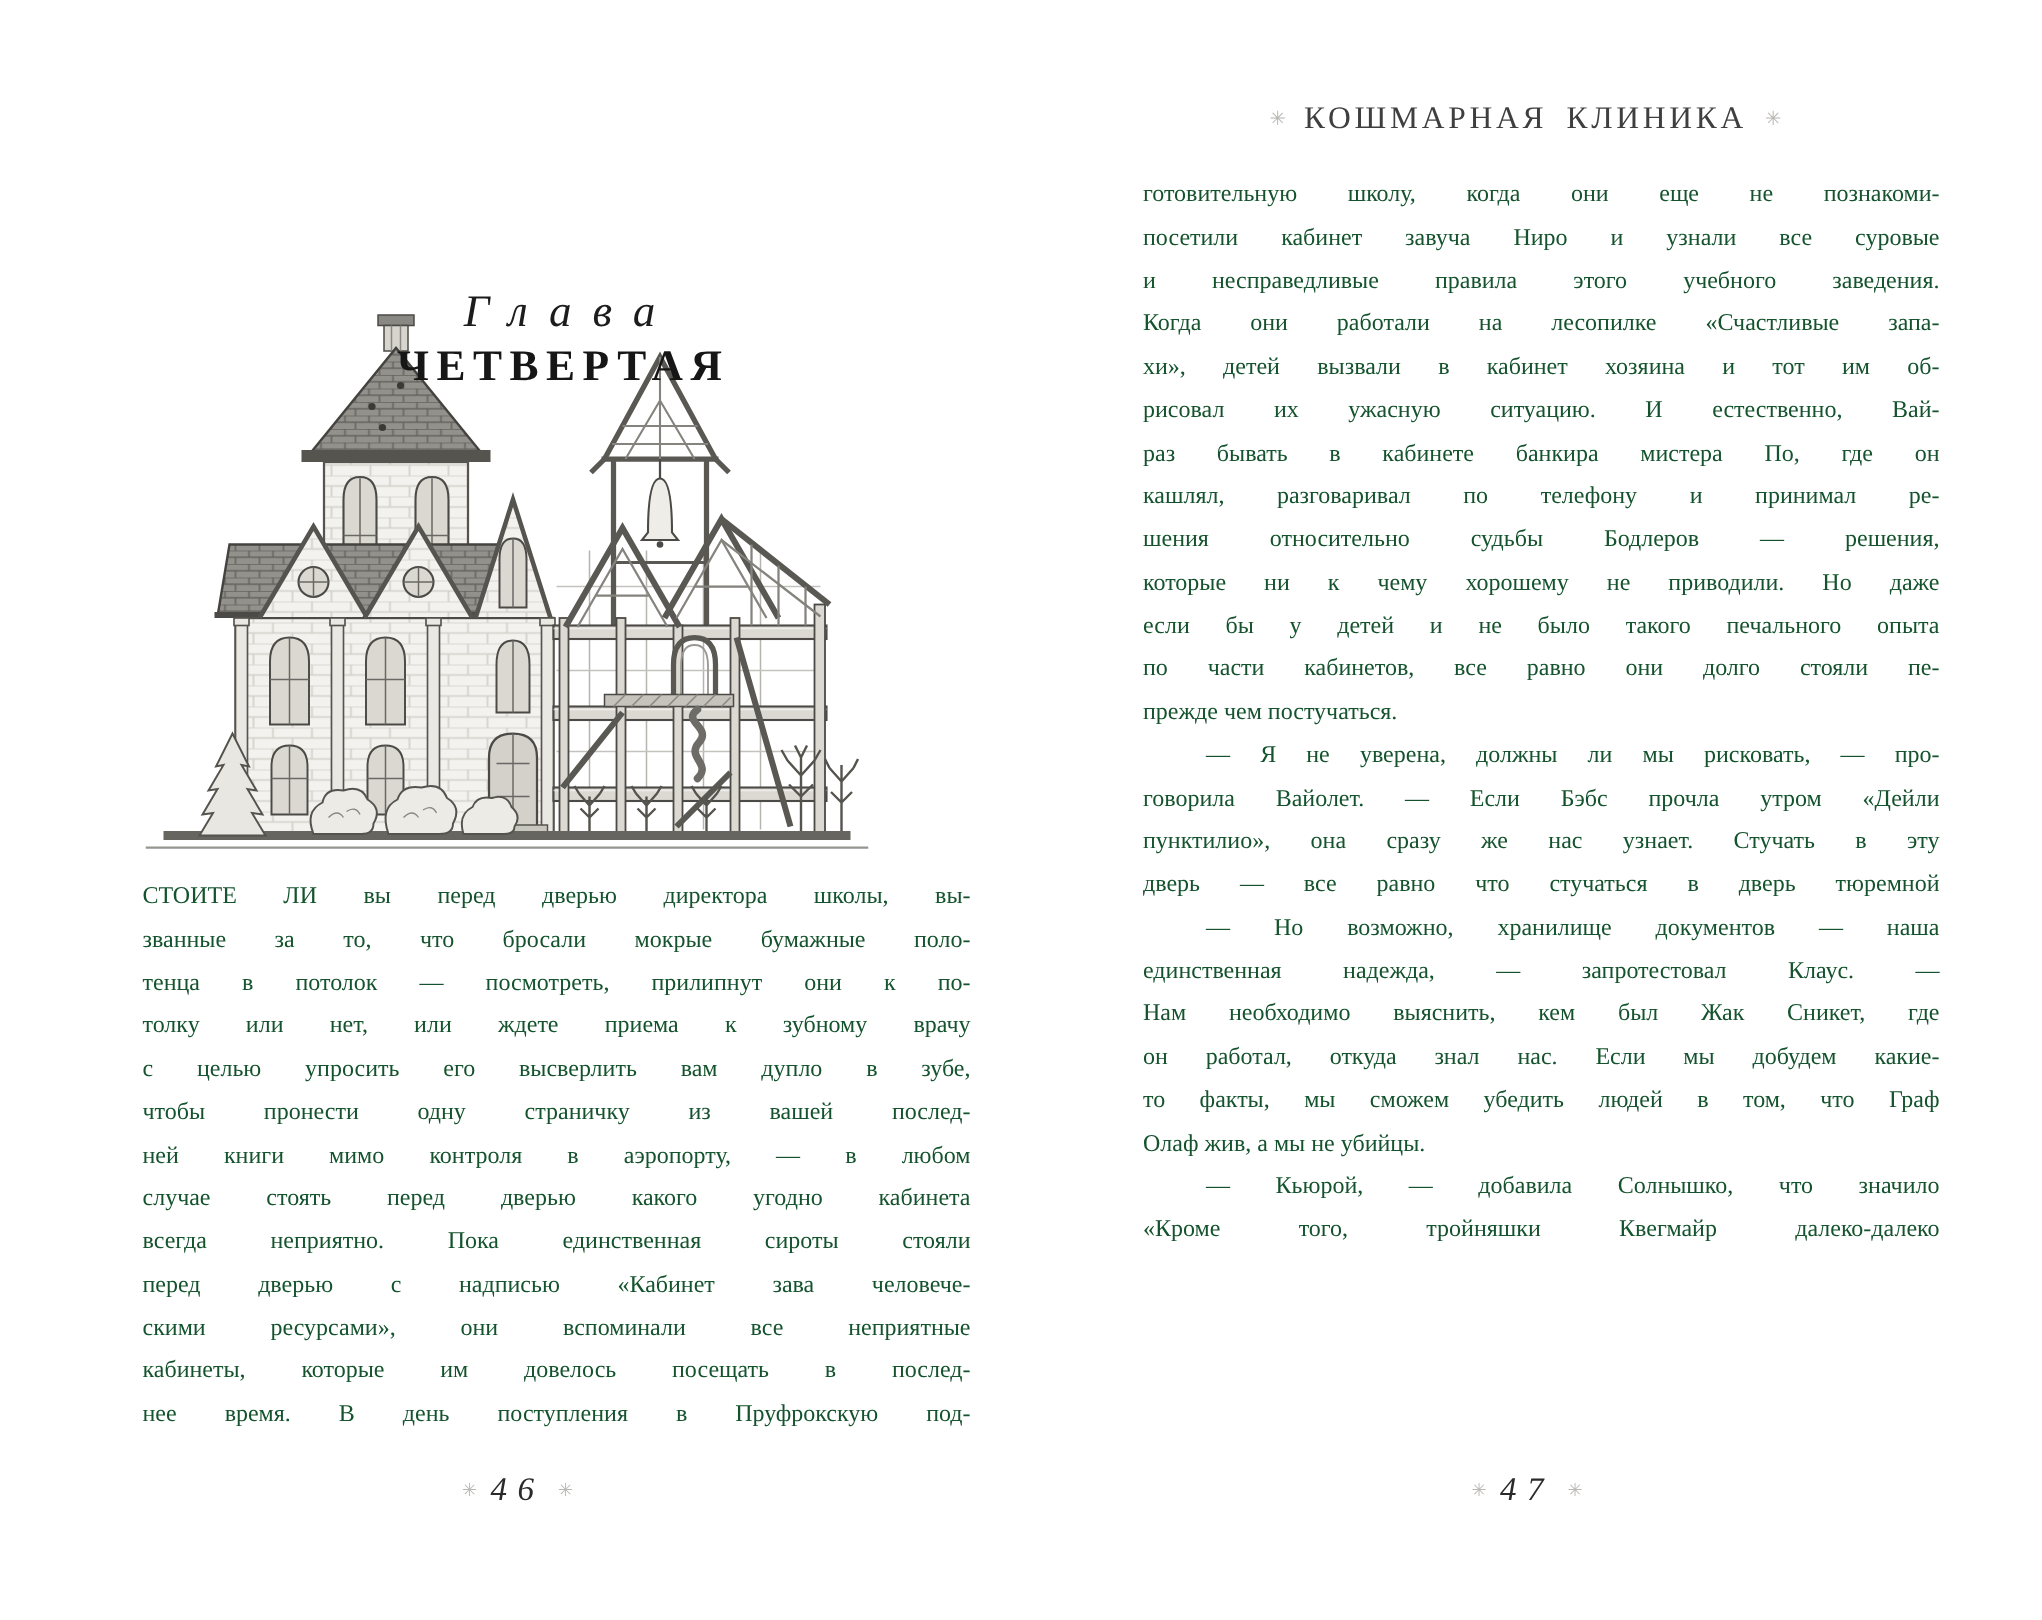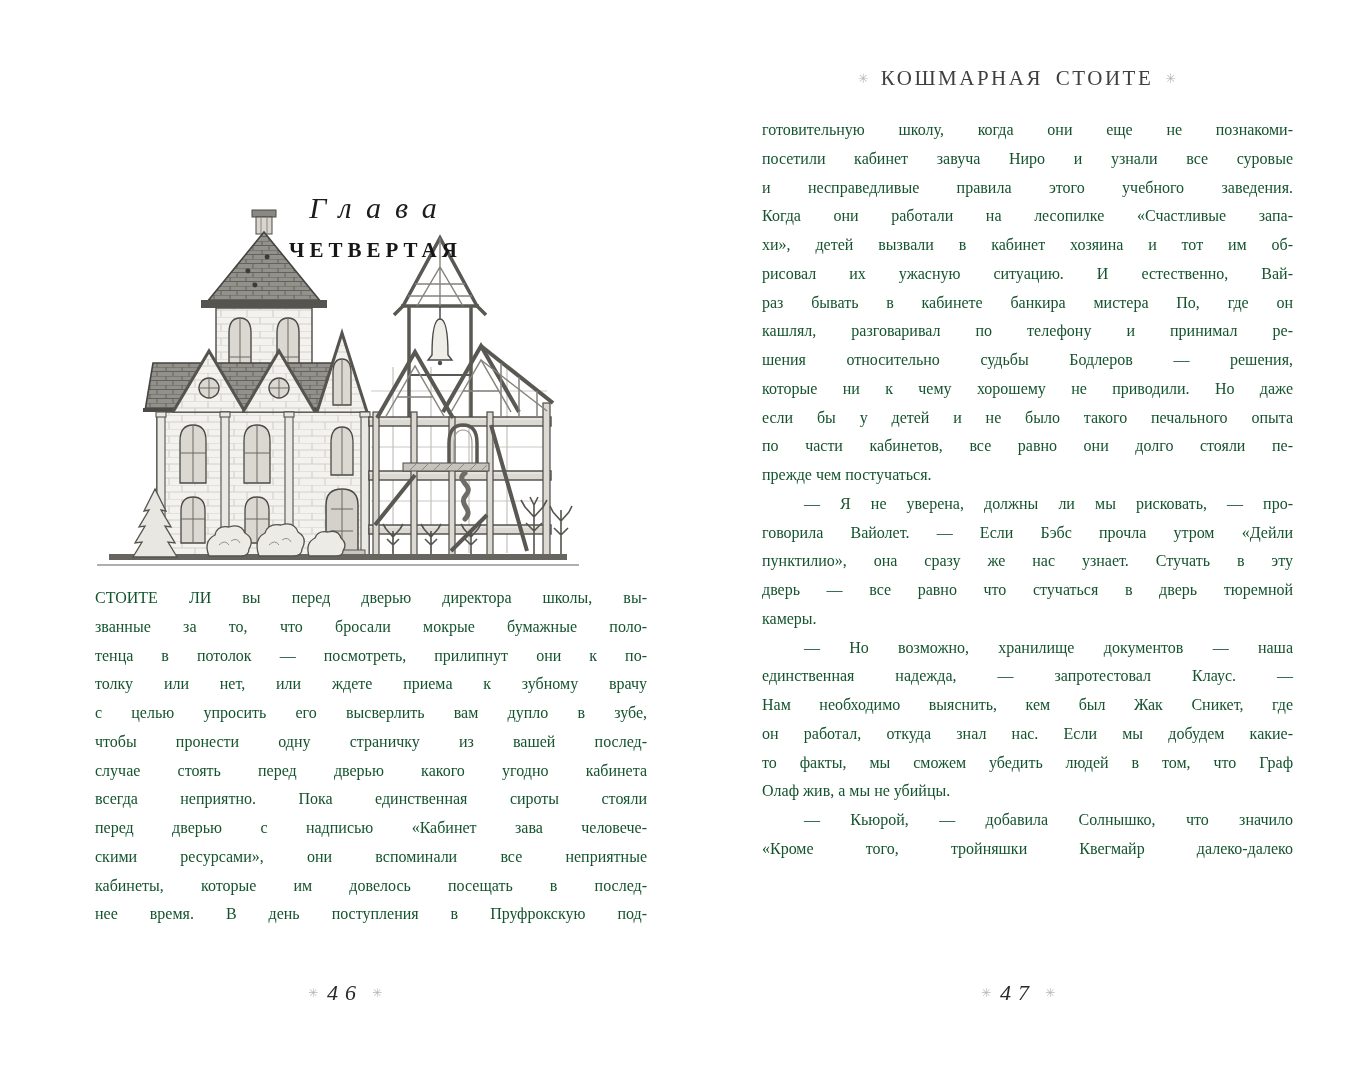--- a/index.html
+++ b/index.html
@@ -23,22 +23,22 @@
   }
   .running-header .mark{margin:0 12px;}
 
   
   .chapter-head{position:absolute;top:193px;left:33px;width:490px;text-align:center;z-index:3;}
   .chapter-label{
     font-style:italic;font-size:30px;letter-spacing:14px;text-indent:14px;
     color:#1c1c1c;line-height:1;
   }
   .chapter-title{
-    font-weight:bold;font-size:21px;letter-spacing:5px;text-indent:5px;
-    color:#161616;line-height:1;margin-top:17px;
+    font-weight:bold;font-size:29px;letter-spacing:5px;text-indent:5px;
+    color:#161616;line-height:1;margin-top:7px;
   }
 
   
   .illustration-wrap{position:absolute;top:205px;left:2px;width:482px;height:366px;z-index:1;}
 
   
   .body-text{position:absolute;left:0;font-size:16px;line-height:28.75px;color:#14532d;}
   #page-left .body-text{top:584px;width:552px;}
   #page-right .body-text{top:116px;width:531px;}
   .line{text-align:justify;text-align-last:justify;white-space:normal;height:28.75px;overflow:visible;}
@@ -204,58 +204,58 @@
     </svg>
   </div>
 
   <div class="body-text">
       <div class="line">СТОИТЕ ЛИ вы перед дверью директора школы, вы-</div>
       <div class="line">званные за то, что бросали мокрые бумажные поло-</div>
       <div class="line">тенца в потолок — посмотреть, прилипнут они к по-</div>
       <div class="line">толку или нет, или ждете приема к зубному врачу</div>
       <div class="line">с целью упросить его высверлить вам дупло в зубе,</div>
       <div class="line">чтобы пронести одну страничку из вашей послед-</div>
+      <div class="line">ней книги мимо контроля в аэропорту, — в любом</div>
       <div class="line">случае стоять перед дверью какого угодно кабинета</div>
       <div class="line">всегда неприятно. Пока единственная сироты стояли</div>
       <div class="line">перед дверью с надписью «Кабинет зава человече-</div>
       <div class="line">скими ресурсами», они вспоминали все неприятные</div>
       <div class="line">кабинеты, которые им довелось посещать в послед-</div>
       <div class="line">нее время. В день поступления в Пруфрокскую под-</div>
     </div>
 
   <div class="page-number">
     <span class="mark">✳</span><span class="num">46</span><span class="mark">✳</span>
   </div>
 </div>
 
 <div class="page" id="page-right">
 
   <div class="running-header">
-    <span class="mark">✳</span><span>КОШМАРНАЯ СТОИТЕ</span><span class="mark">✳</span>
+    <span class="mark">✳</span><span>КОШМАРНАЯ КЛИНИКА</span><span class="mark">✳</span>
   </div>
 
   <div class="body-text">
       <div class="line">готовительную школу, когда они еще не познакоми-</div>
       <div class="line">посетили кабинет завуча Ниро и узнали все суровые</div>
       <div class="line">и несправедливые правила этого учебного заведения.</div>
       <div class="line">Когда они работали на лесопилке «Счастливые запа-</div>
       <div class="line">хи», детей вызвали в кабинет хозяина и тот им об-</div>
       <div class="line">рисовал их ужасную ситуацию. И естественно, Вай-</div>
       <div class="line">раз бывать в кабинете банкира мистера По, где он</div>
       <div class="line">кашлял, разговаривал по телефону и принимал ре-</div>
       <div class="line">шения относительно судьбы Бодлеров — решения,</div>
       <div class="line">которые ни к чему хорошему не приводили. Но даже</div>
       <div class="line">если бы у детей и не было такого печального опыта</div>
       <div class="line">по части кабинетов, все равно они долго стояли пе-</div>
       <div class="line end">прежде чем постучаться.</div>
       <div class="line ind">— Я не уверена, должны ли мы рисковать, — про-</div>
       <div class="line">говорила Вайолет. — Если Бэбс прочла утром «Дейли</div>
       <div class="line">пунктилио», она сразу же нас узнает. Стучать в эту</div>
       <div class="line">дверь — все равно что стучаться в дверь тюремной</div>
-      <div class="line end">камеры.</div>
       <div class="line ind">— Но возможно, хранилище документов — наша</div>
       <div class="line">единственная надежда, — запротестовал Клаус. —</div>
       <div class="line">Нам необходимо выяснить, кем был Жак Сникет, где</div>
       <div class="line">он работал, откуда знал нас. Если мы добудем какие-</div>
       <div class="line">то факты, мы сможем убедить людей в том, что Граф</div>
       <div class="line end">Олаф жив, а мы не убийцы.</div>
       <div class="line ind">— Кьюрой, — добавила Солнышко, что значило</div>
       <div class="line">«Кроме того, тройняшки Квегмайр далеко-далеко</div>
     </div>
 

